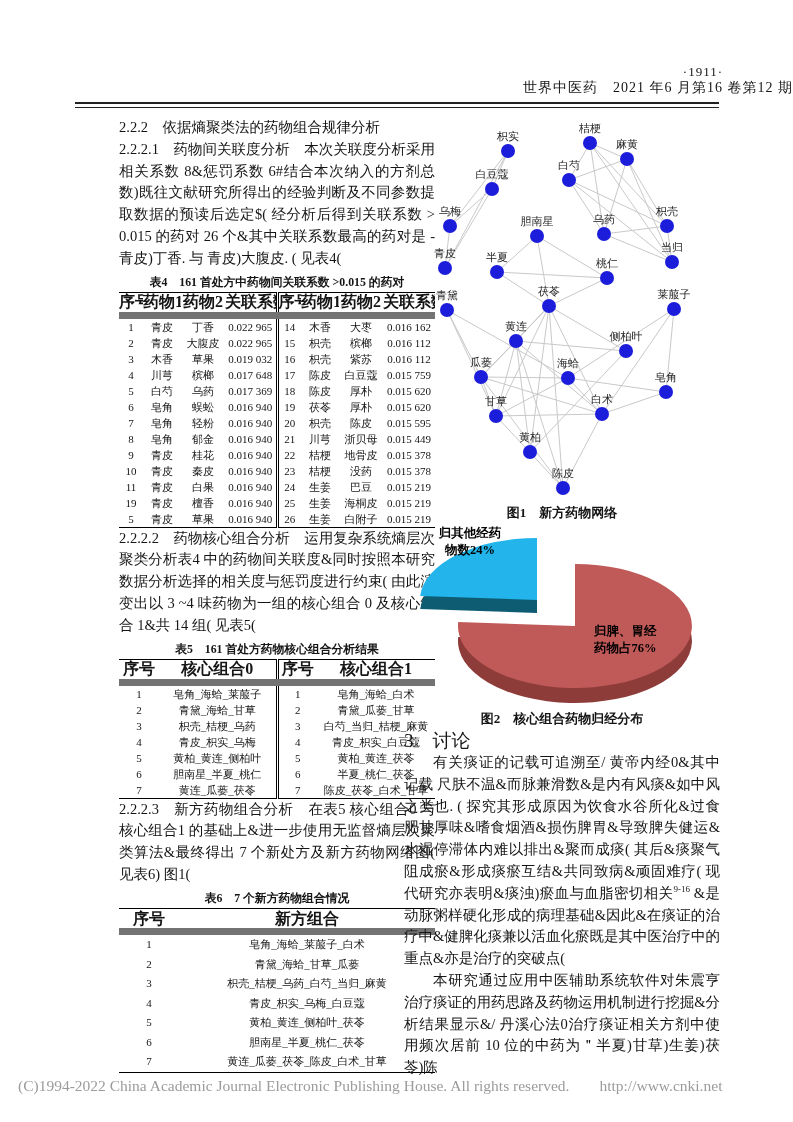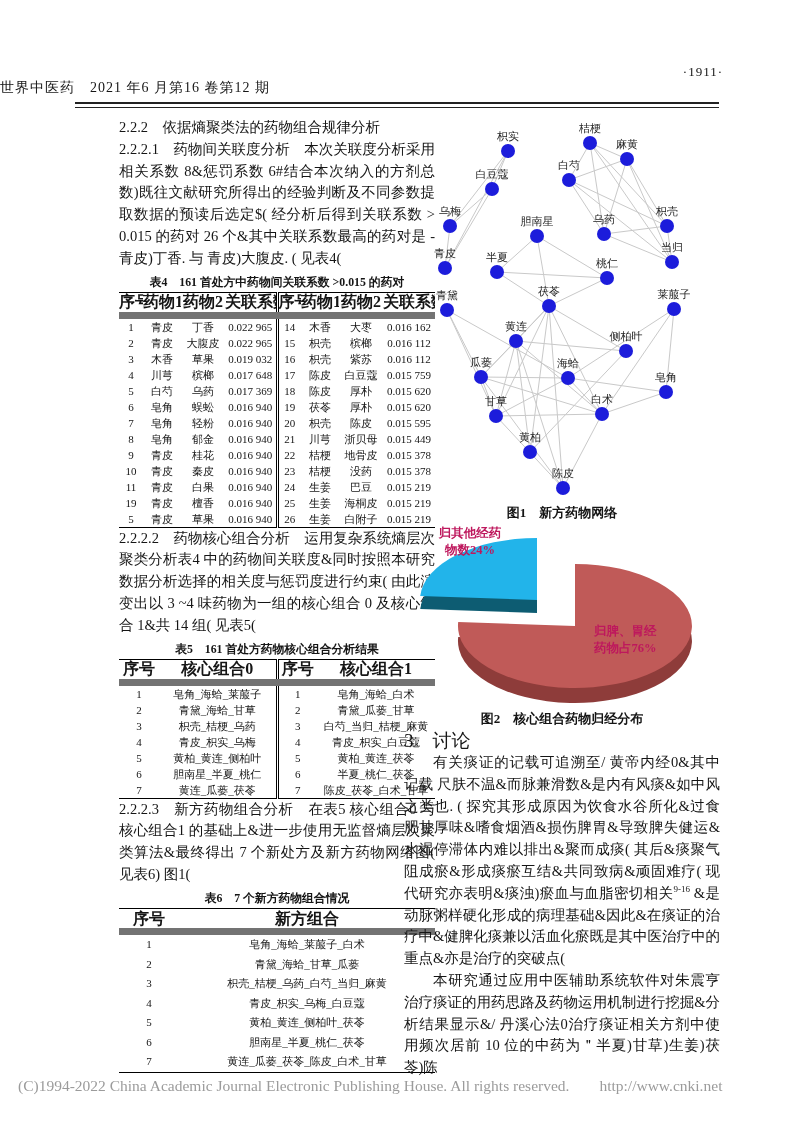--- a/index.html
+++ b/index.html
@@ -2,21 +2,21 @@
 <html><head>
 <meta charset="utf-8">
 <style>
   html,body{margin:0;padding:0;}
   body{
     width:793px;height:1122px;background:#ffffff;position:relative;
     font-family:"Liberation Serif","DejaVu Serif",serif;color:#151515;
   }
   .page{position:absolute;inset:0;overflow:hidden;}
   
-  .journal-line{position:absolute;top:79px;left:0;width:100%;text-align:left;font-size:14px;letter-spacing:1px;}
+  .journal-line{position:absolute;top:79px;left:0;width:100%;text-align:right;font-size:14px;letter-spacing:1px;}
   .page-no{position:absolute;top:64px;right:70px;font-size:13px;letter-spacing:1px;}
   .header-rule{position:absolute;top:102px;left:75px;width:644px;height:3px;
     border-top:2px solid #222;border-bottom:1px solid #222;}
   
   .col{position:absolute;top:117px;width:316px;}
   .col-left{left:75px;margin-left:44px;}
   .col-right{left:404px;}
   p.body{margin:0;font-size:14.5px;line-height:21.8px;text-align:justify;text-justify:inter-ideograph;}
   p.indent{text-indent:2em;}
   .sec-head{margin:0;font-size:14.5px;line-height:21.8px;}
@@ -28,21 +28,21 @@
     border-top:1.6px solid #000;border-bottom:1.6px solid #000;font-size:11px;}
   thead td{border-bottom:7px solid #737373;height:19px;font-size:16px;font-weight:bold;}
   td{text-align:center;padding:0;height:16px;line-height:16px;white-space:nowrap;overflow:hidden;}
   td.sep{border-left:3px double #000;}
   #table6 td{height:19.5px;line-height:19.5px;}
   table{margin:0;}
   .mt8{margin-top:8px;} .mt9{margin-top:9px;}
   
   .fig-caption{font-weight:bold;font-size:13px;text-align:center;line-height:19px;margin:2px 0 1px 0;}
   .fig2-wrap{position:relative;width:316px;height:183px;margin-top:2px;}
-  .pie-label{position:absolute;font-size:12.5px;font-weight:bold;line-height:17px;color:#be185d;}
+  .pie-label{position:absolute;font-size:12.5px;font-weight:bold;line-height:17px;color:#000000;}
   .pie-label-other{left:18px;top:1px;width:96px;text-align:center;}
   .pie-label-main{left:190px;top:99px;width:90px;text-align:left;}
   .net-label{font-size:11px;fill:#222;}
   
   .footer{position:absolute;left:18px;top:1077px;font-size:15.5px;color:#9b9b9b;white-space:nowrap;}
   .footer .url{margin-left:30px;}
 </style>
 </head>
 <body>
 

